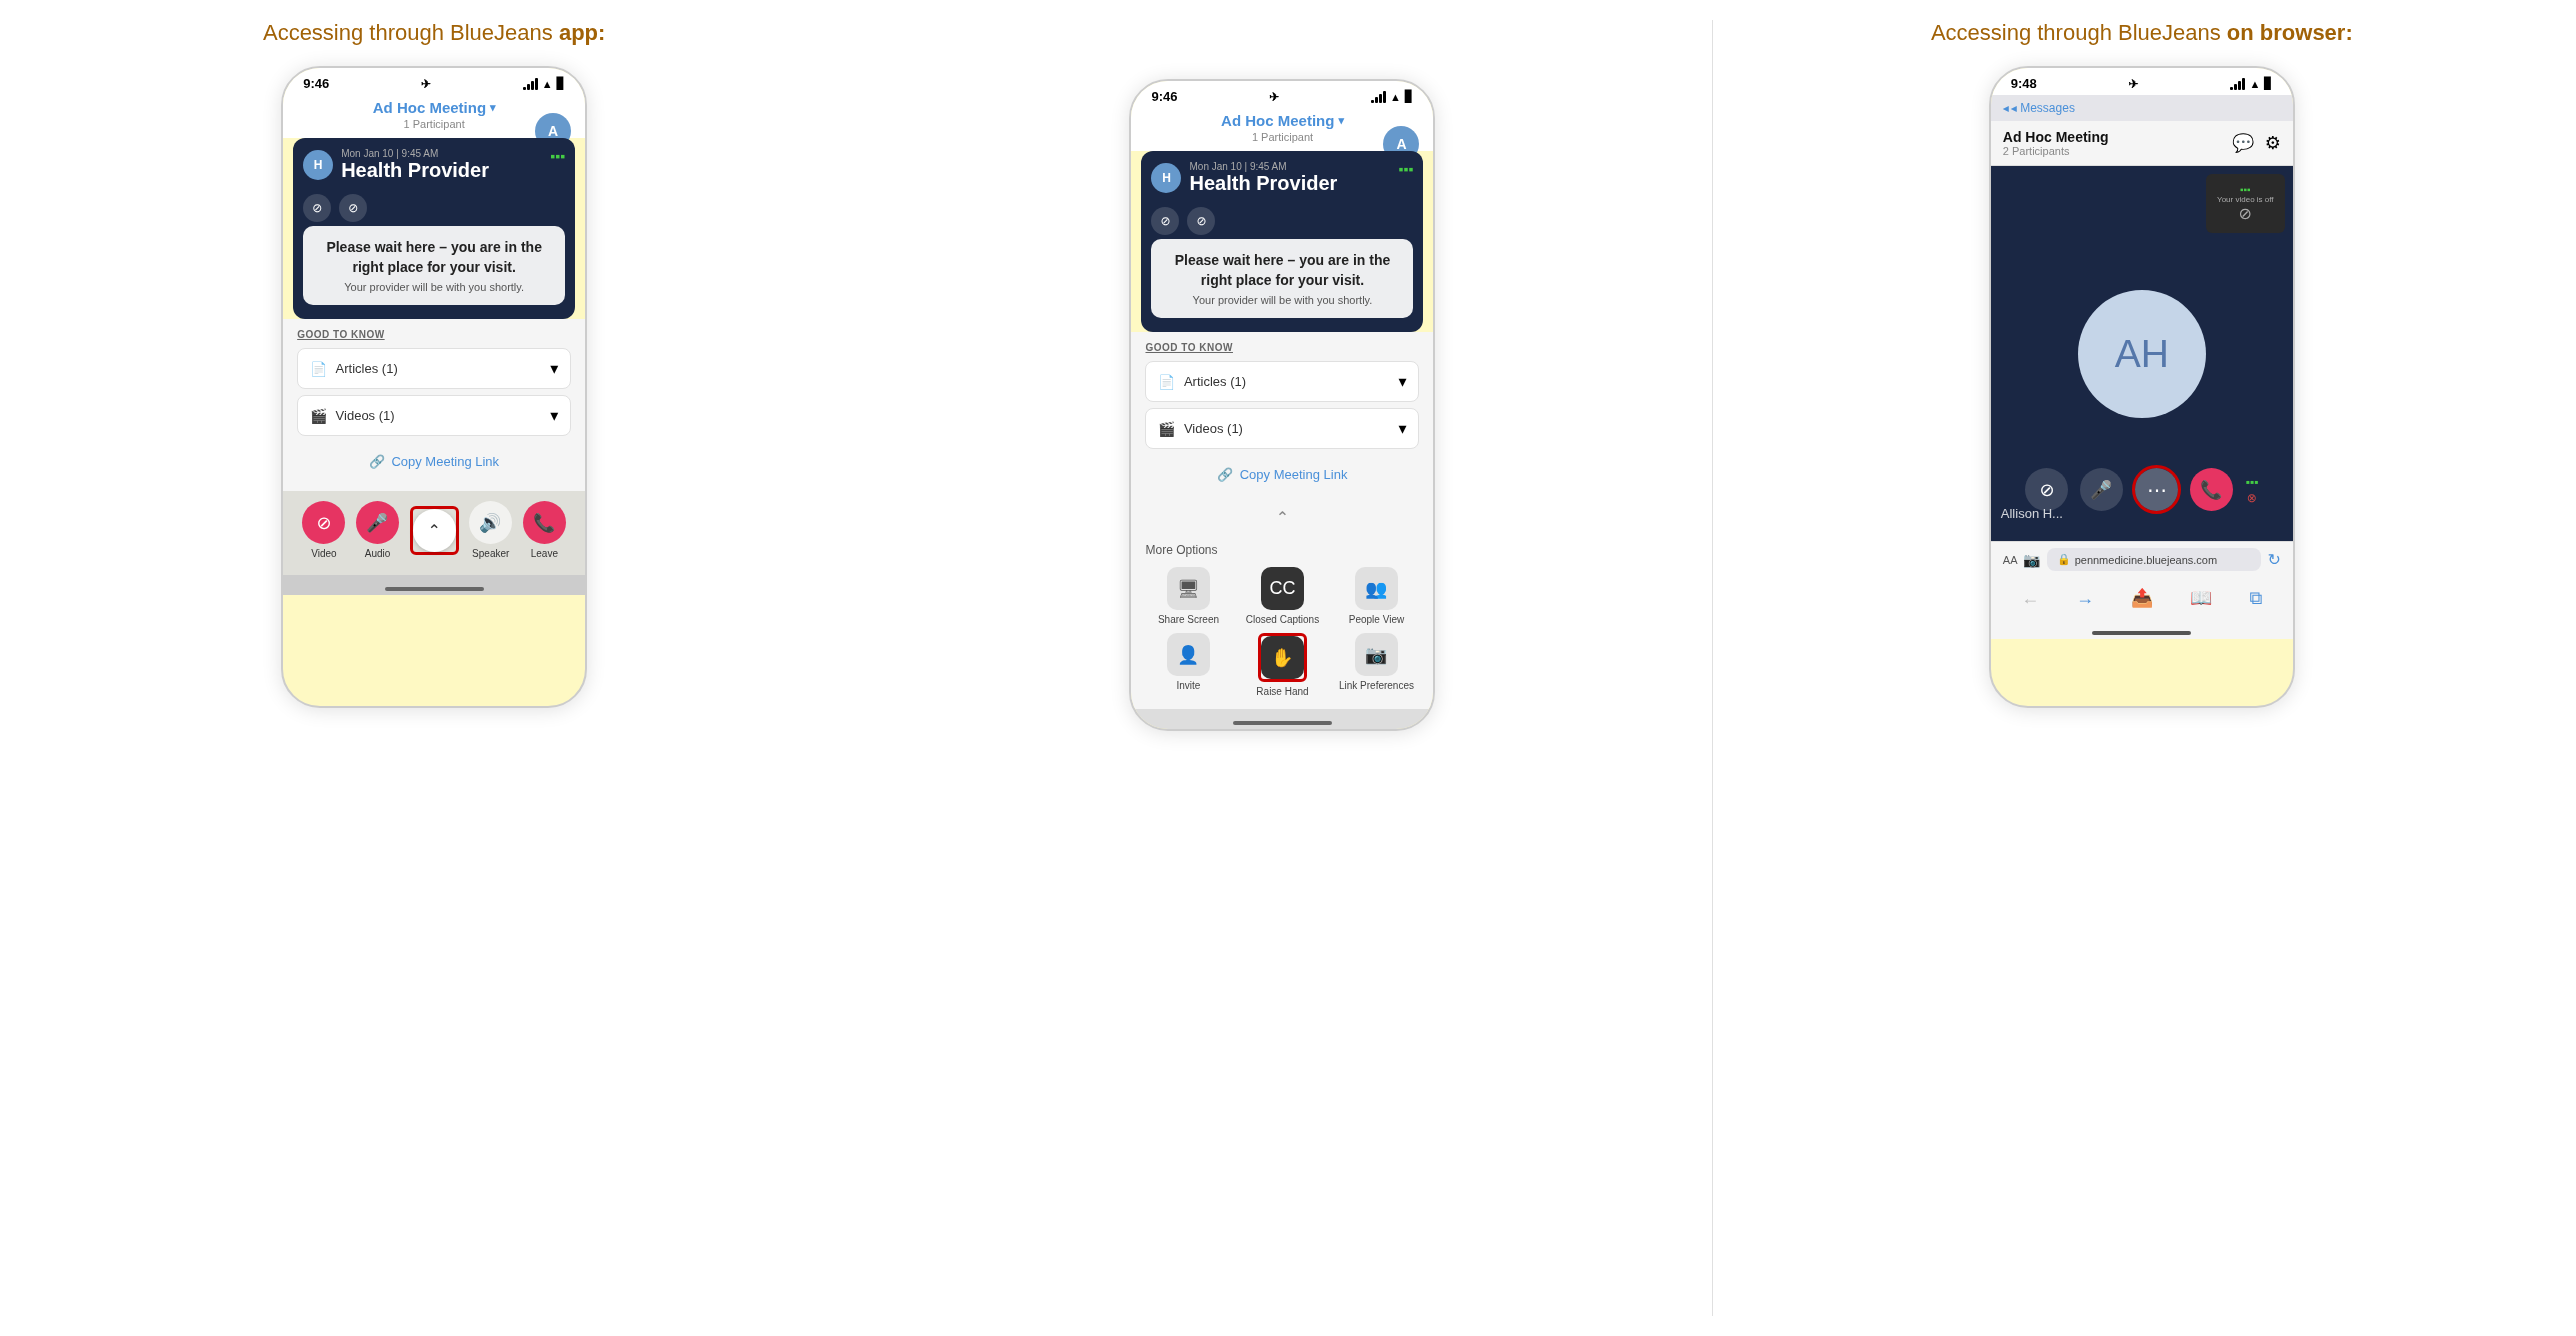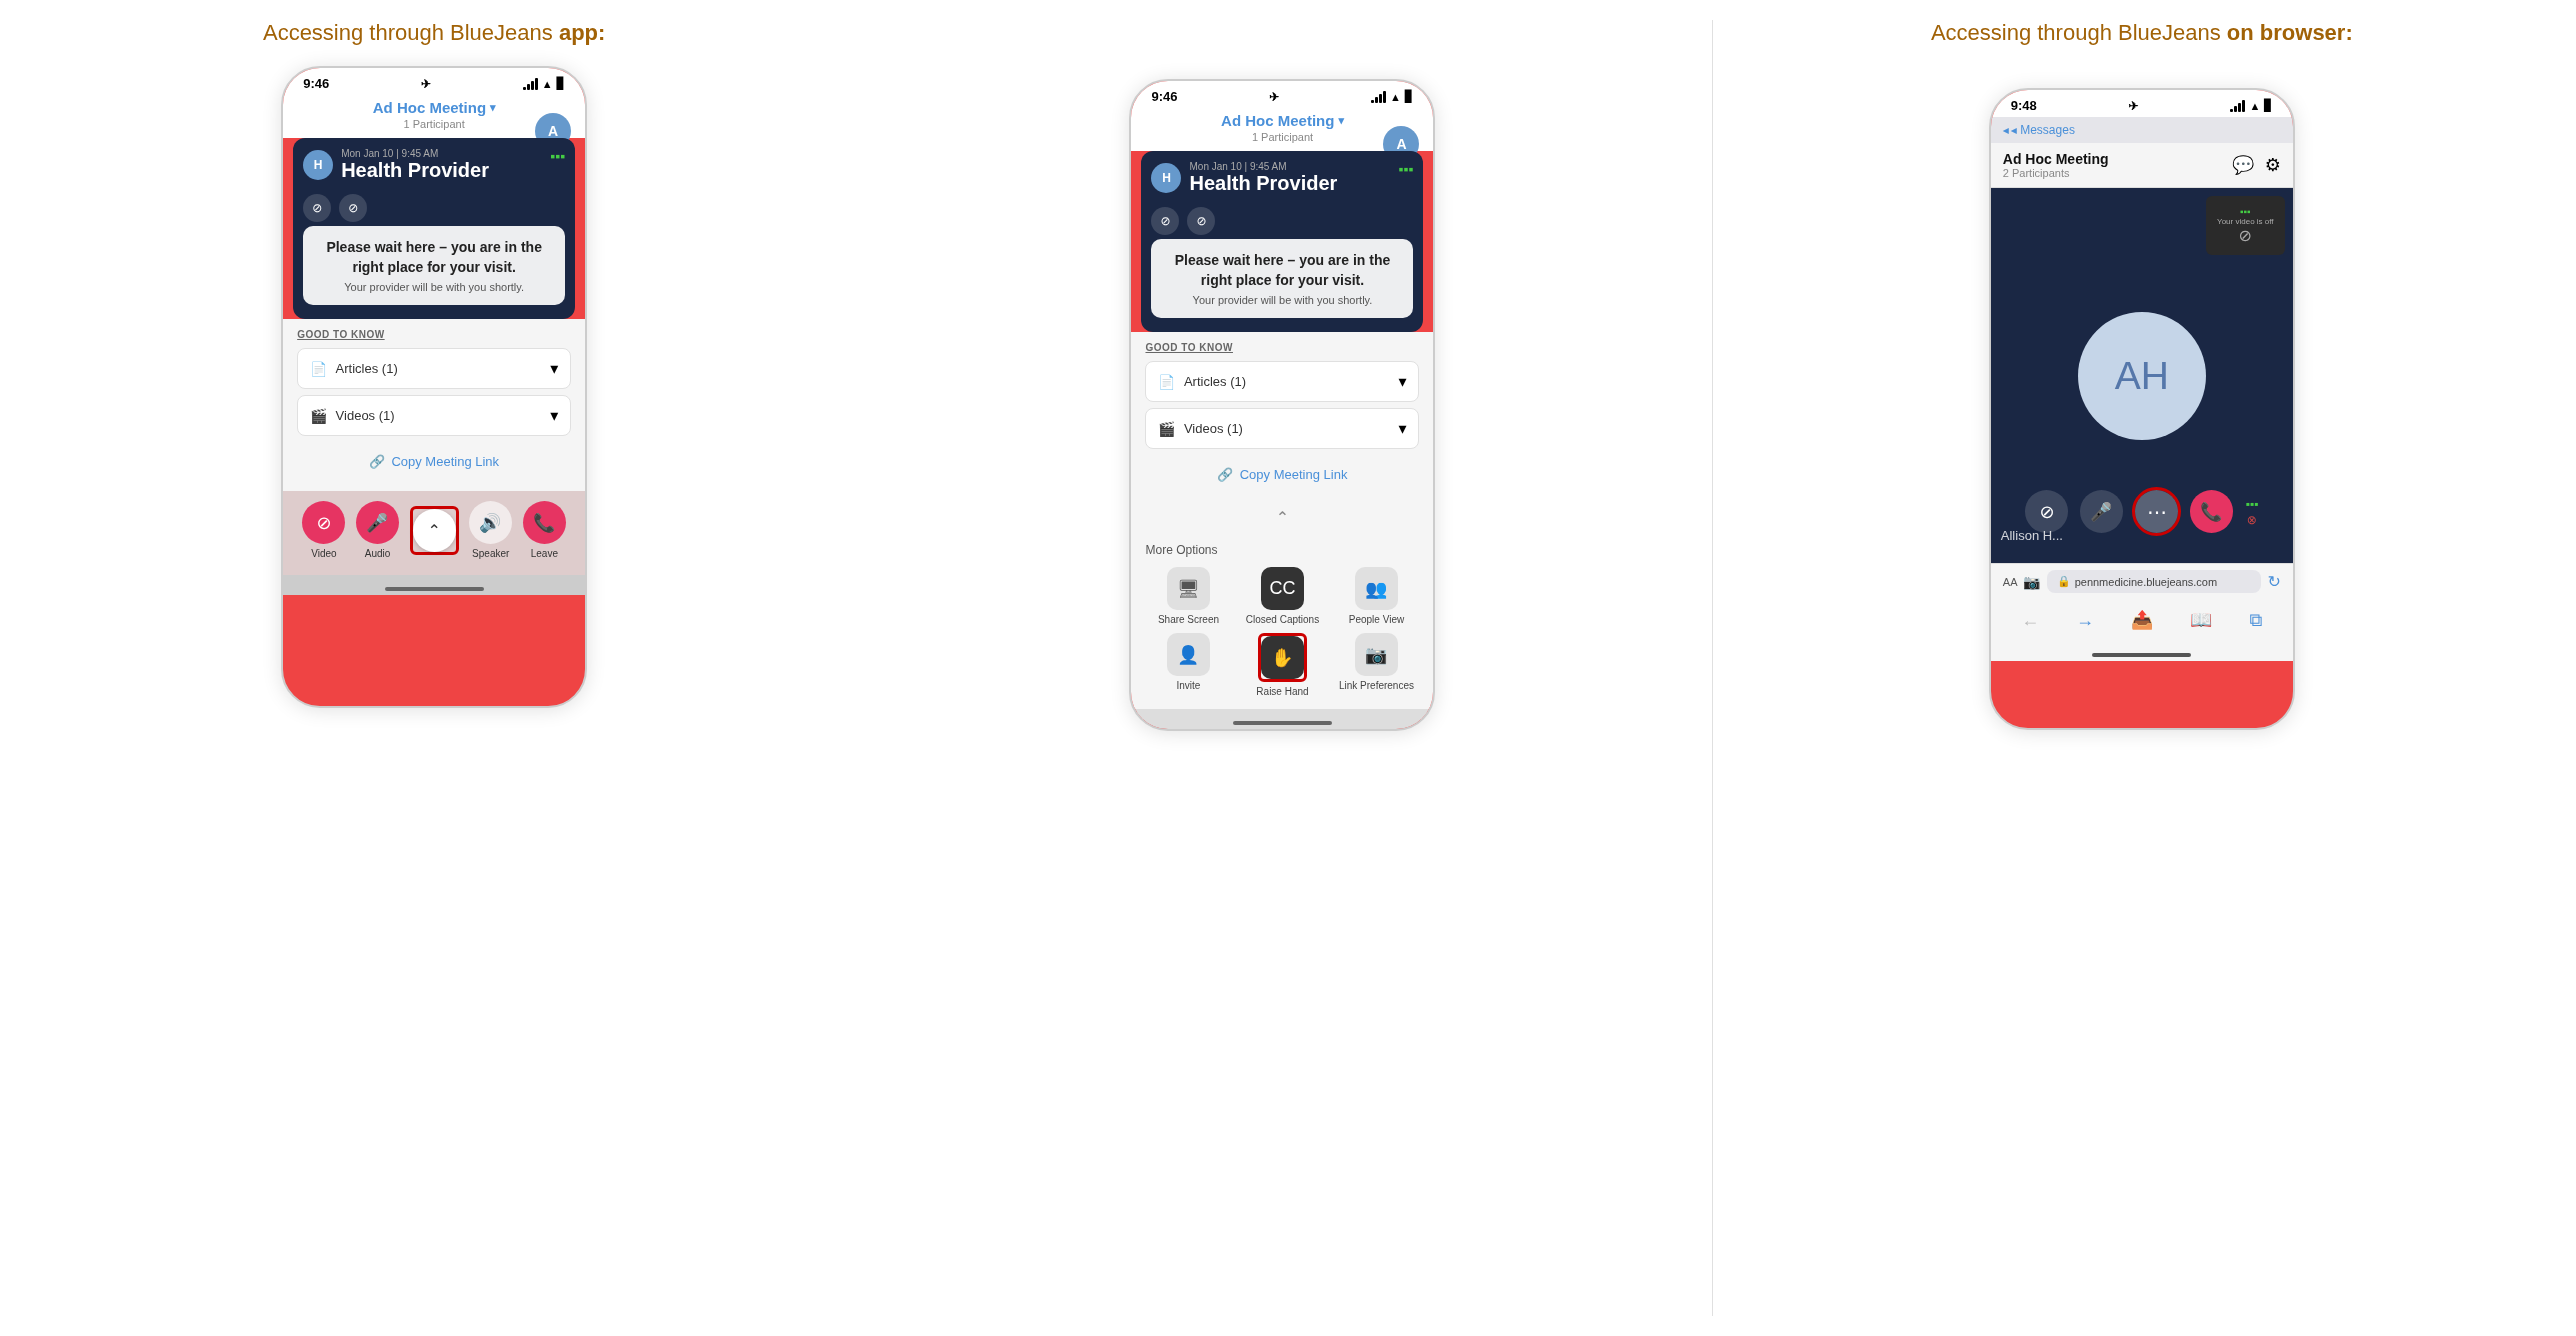--- a/index.html
+++ b/index.html
@@ -22,21 +22,21 @@
       text-align: right;
       margin-bottom: 20px;
       padding: 0 10px;
     }
     .section-title strong {
       font-weight: 800;
     }
 
     
     .phone-frame {
-      background: #ef4444;
+      background: #fef9c3;
       border-radius: 39px;
       border: 2px solid #cccccc;
       width: 306px;
       min-height: 642px;
       overflow: hidden;
       position: relative;
       box-shadow: 0 2px 20px rgba(0,0,0,0.12);
     }
 
     
@@ -492,21 +492,20 @@
       flex-direction: column;
       align-items: center;
       justify-content: flex-start;
       padding-top: 59px;
     }
     .right-section {
       flex: 1;
       display: flex;
       flex-direction: column;
       align-items: center;
-      gap: 22px;
     }
 
     .divider {
       width: 1px;
       background: #e0e0e0;
       align-self: stretch;
       margin: 0 5px;
     }
 
     .phone-with-arrow {

